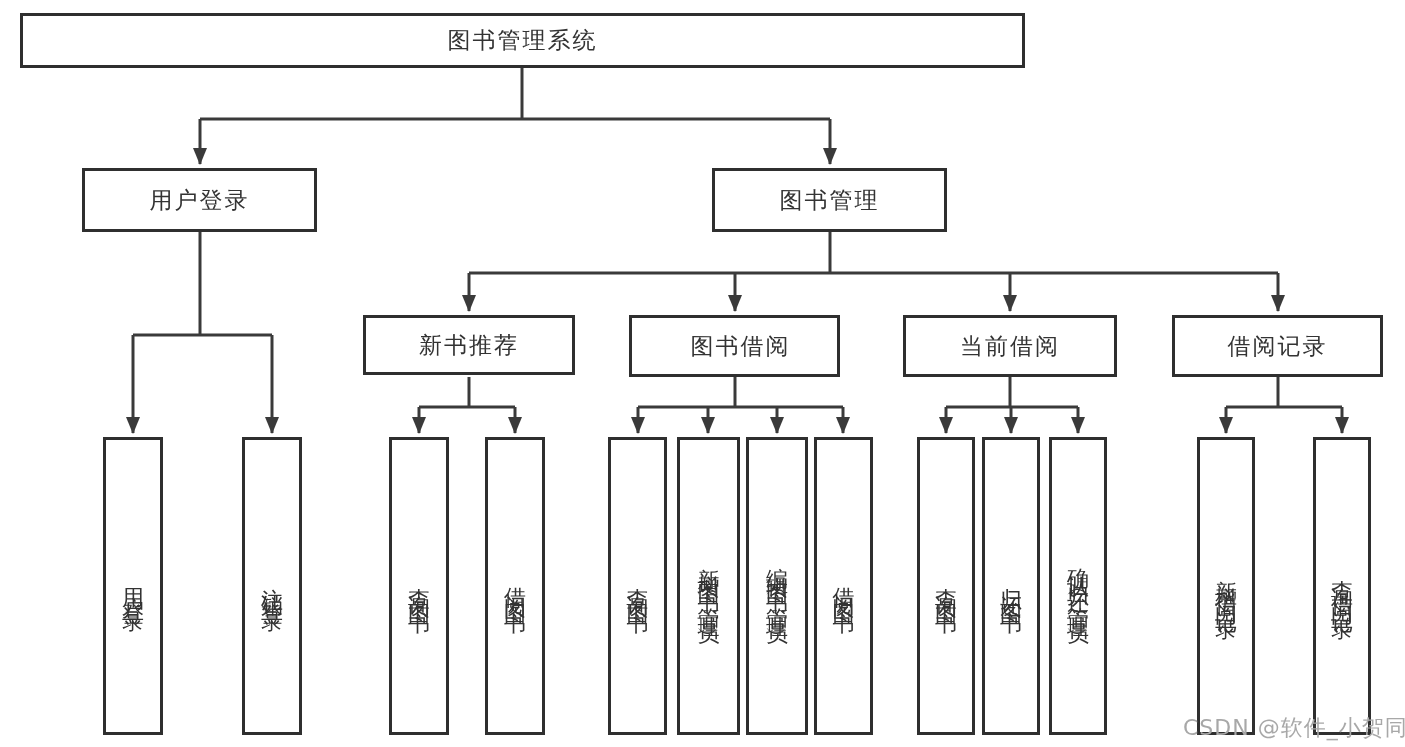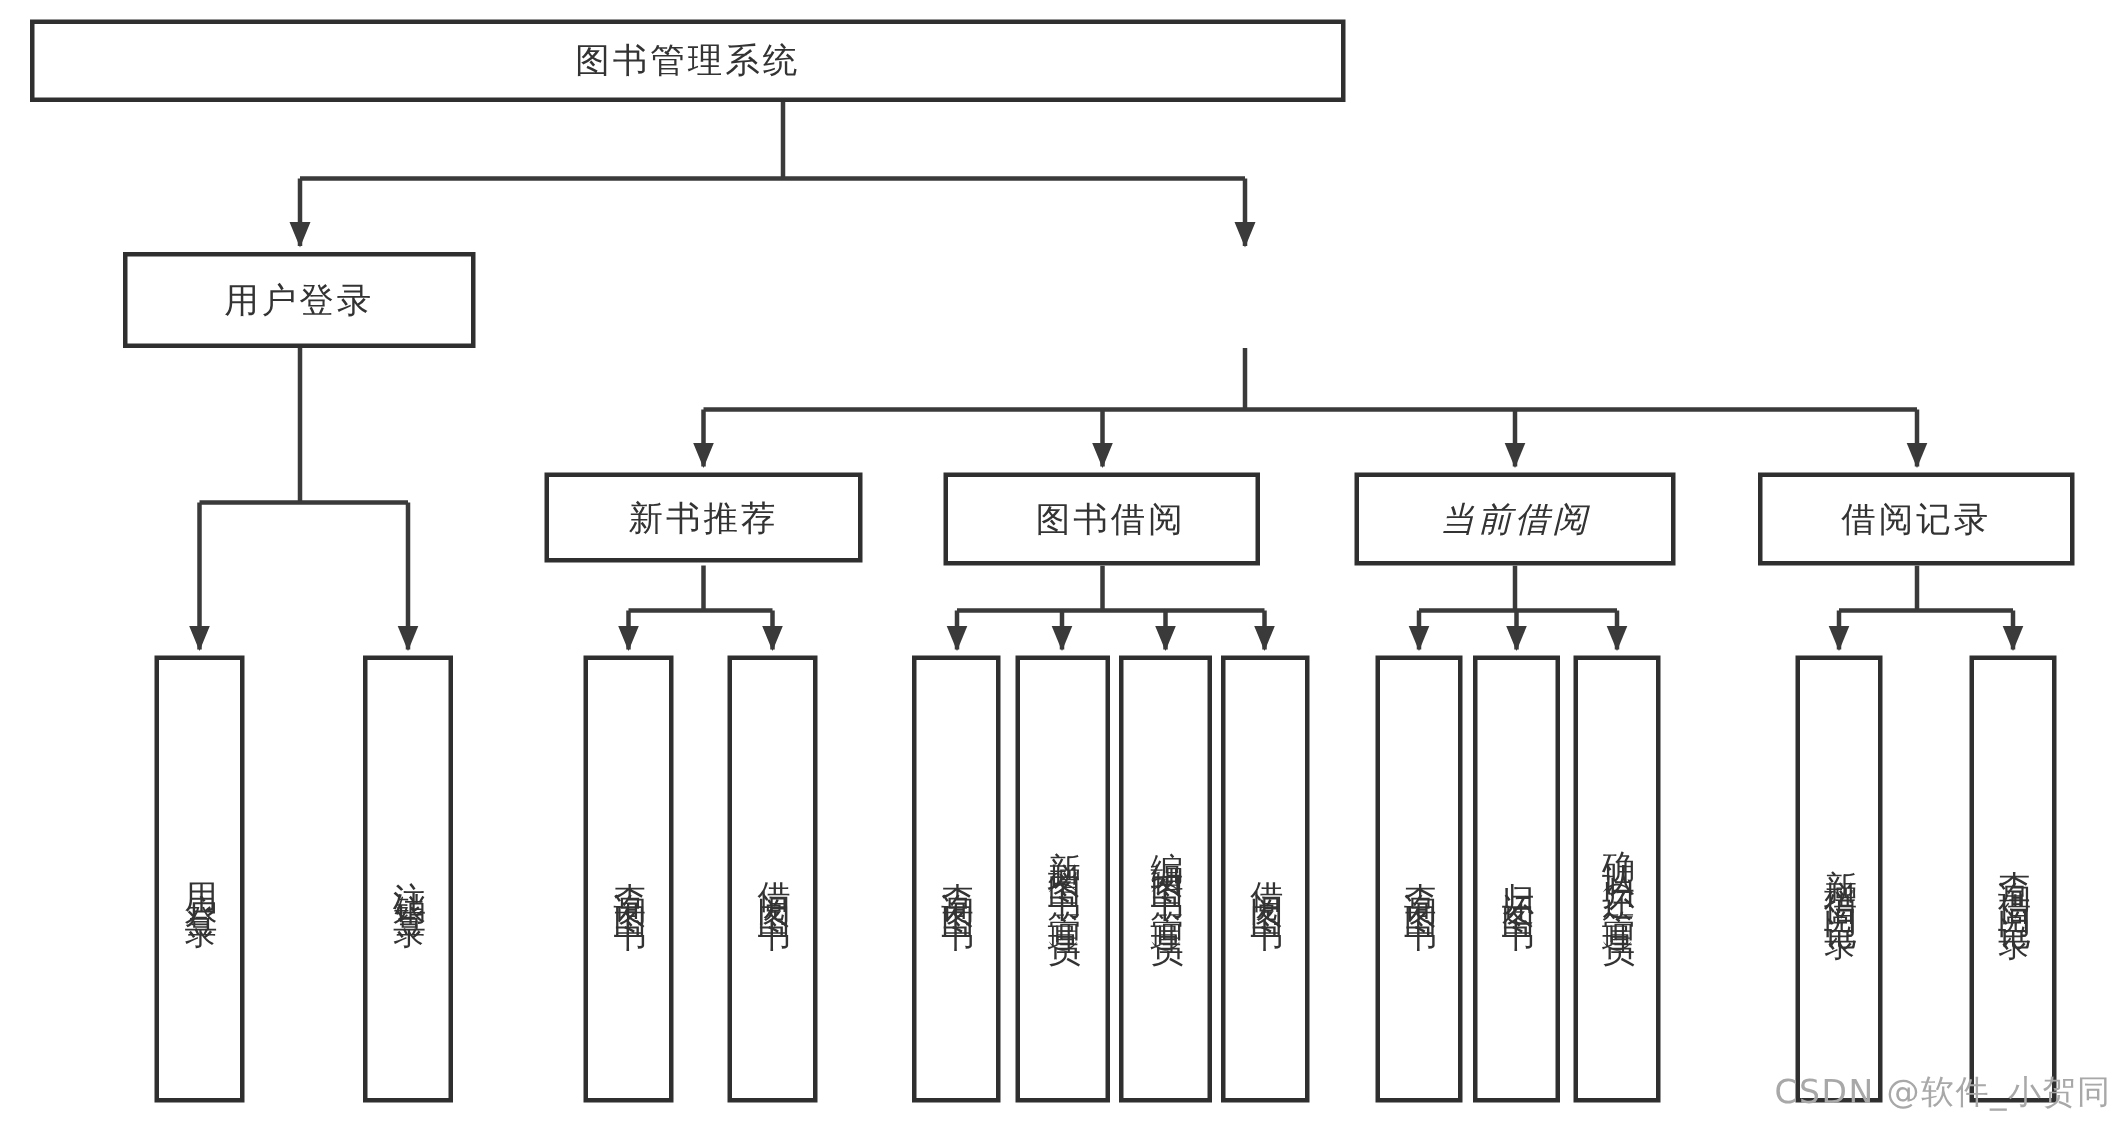--- a/index.html
+++ b/index.html
@@ -102,35 +102,38 @@
       <path d="M1011,407 V433" marker-end="url(#arrow)"></path>
       <path d="M1078,407 V433" marker-end="url(#arrow)"></path>
 
       <path d="M1278,377 V407"></path>
       <path d="M1226,407 H1342"></path>
       <path d="M1226,407 V433" marker-end="url(#arrow)"></path>
       <path d="M1342,407 V433" marker-end="url(#arrow)"></path>
     </g>
   </svg>
 
-  <div class="box hbox" style="left:20px; top:13px; width:877px; height:55px;">
+  <div class="box hbox" style="left:20px; top:13px; width:1005px; height:55px;">
     <span>图书管理系统</span>
   </div>
 
   <div class="box hbox" style="left:82px; top:168px; width:235px; height:64px;">
     <span>用户登录</span>
+  </div>
+  <div class="box hbox" style="left:712px; top:168px; width:235px; height:64px;">
+    <span>图书管理</span>
   </div>
 
   <div class="box hbox" style="left:363px; top:315px; width:212px; height:60px;">
     <span>新书推荐</span>
   </div>
   <div class="box hbox" style="left:629px; top:315px; width:211px; height:62px;padding-left:12px;">
     <span>图书借阅</span>
   </div>
-  <div class="box hbox" style="left:903px; top:315px; width:214px; height:62px;font-style:italic;">
+  <div class="box hbox" style="left:903px; top:315px; width:214px; height:62px;">
     <span>当前借阅</span>
   </div>
   <div class="box hbox" style="left:1172px; top:315px; width:211px; height:62px;">
     <span>借阅记录</span>
   </div>
 
   <div class="box vbox" style="left:103px; top:437px; width:60px; height:298px;">
     <span class="vtext">用户登录</span>
   </div>
   <div class="box vbox" style="left:242px; top:437px; width:60px; height:298px;">

